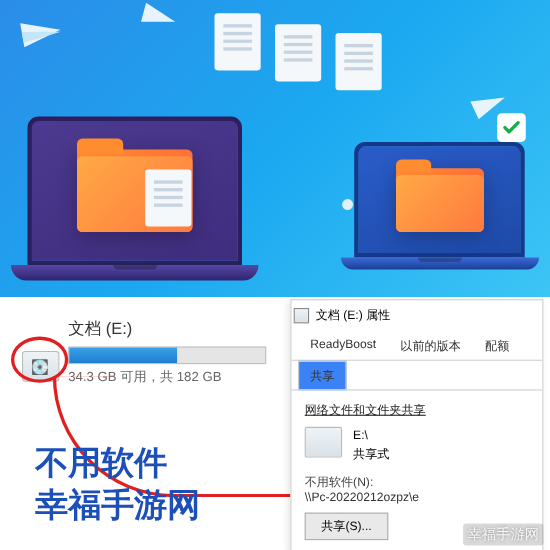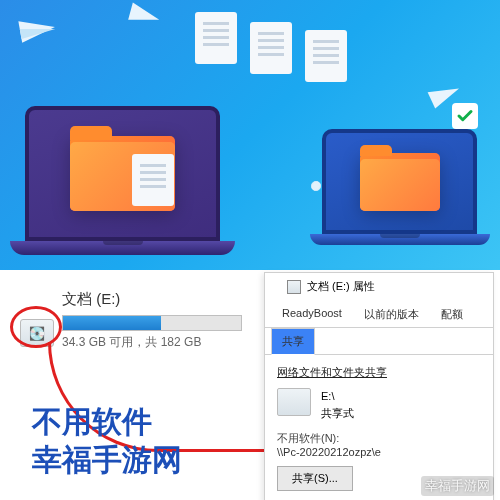--- a/index.html
+++ b/index.html
@@ -53,21 +53,21 @@
   .bar-fill { height:100%; background: linear-gradient(#3aa0e8, #1e7fd0); width: 55%; }
   .drive-sub { font-size: 12px; color: #666; margin-top: 3px; }
   
   .red-circle { position:absolute; top: 36px; left: 10px; width: 52px; height: 42px; border: 3px solid #e02020; border-radius: 50%; pointer-events:none; }
   .red-arc { position:absolute; top: 72px; left: 48px; width: 240px; height: 110px; border: 3px solid #e02020; border-top:none; border-right:none; border-radius: 0 0 0 140px; pointer-events:none; }
   
   .slogan { position:absolute; bottom: 22px; left: 32px; }
   .slogan div { font-size: 30px; font-weight: 800; color: #1c4fb8; line-height: 1.25; }
   
   .props { position:absolute; top: 2px; right: 6px; width: 230px; border:1px solid #cfcfcf; background:#fff; font-size: 11px; box-shadow: -2px 2px 6px rgba(0,0,0,0.1); }
-  .props-title { padding: 6px 22px; display:flex; align-items:center; gap:6px; }
+  .props-title { padding: 6px 2px; display:flex; align-items:center; gap:6px; }
   .props-title .ic { width:14px; height:14px; border:1px solid #888; background:linear-gradient(#eef3f6,#d9e2e8); }
   .tabs { display:flex; border-bottom:1px solid #d0d0d0; padding: 0 6px; gap:0; }
   .tab { padding: 5px 10px; font-size: 11px; color:#333; border:1px solid transparent; position:relative; top:1px; cursor:pointer; }
   .tab.active { border:1px solid #d0d0d0; border-bottom:1px solid #fff; background:#3b82f6; }
   .props-body { padding: 10px 12px; }
   .section-label { font-size: 11px; color:#222; margin-bottom: 8px; text-decoration: underline; }
   .share-row { display:flex; gap:10px; align-items:flex-start; margin-bottom:10px; }
   .share-ico { width:34px; height:28px; border:1px solid #bbb; background:linear-gradient(#eef3f6,#d9e2e8); border-radius:2px; }
   .share-info div { line-height: 1.5; }
   .share-path-label { color:#444; }

